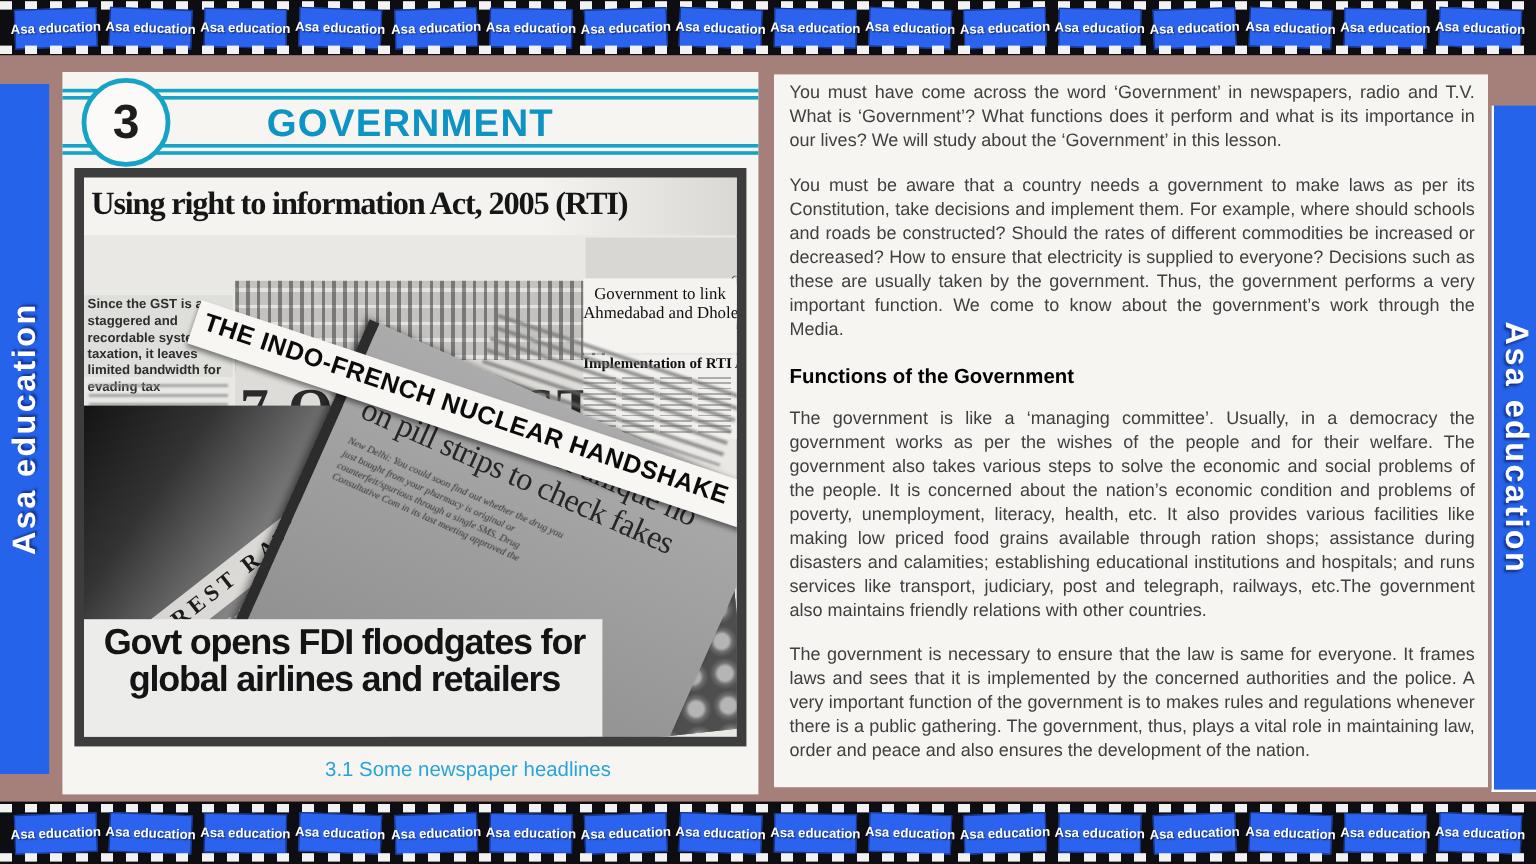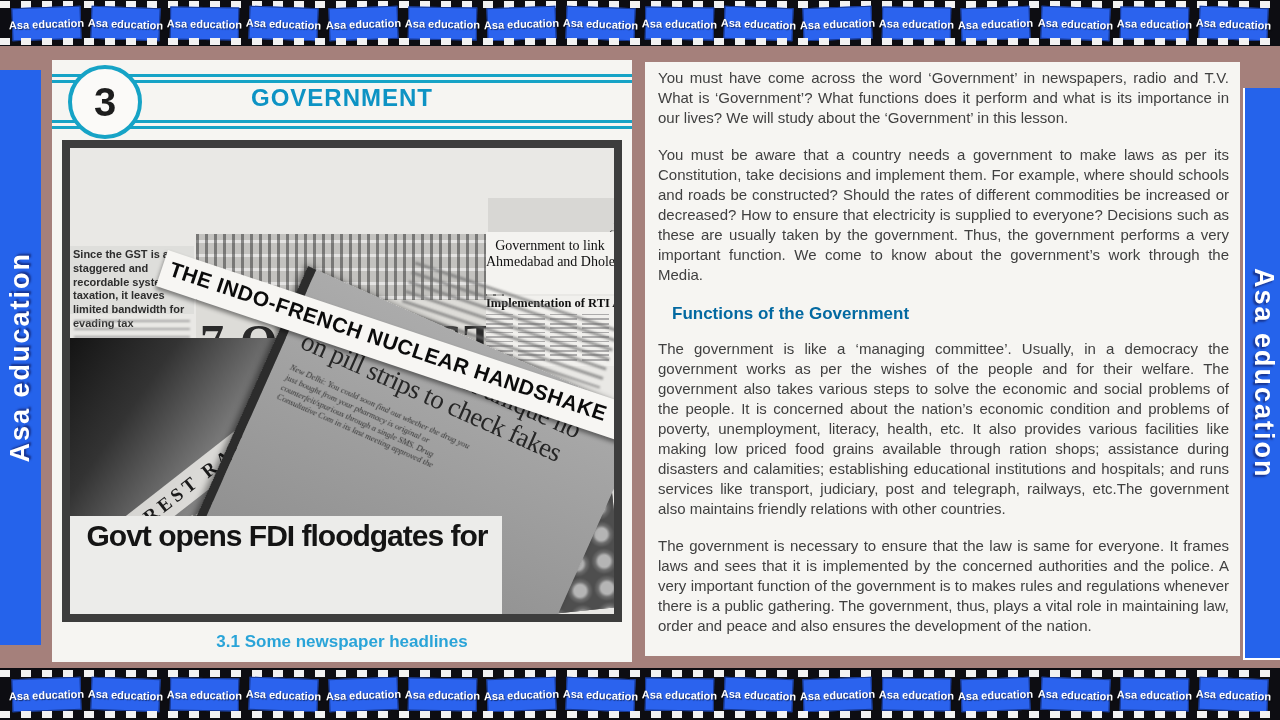--- a/index.html
+++ b/index.html
@@ -39,21 +39,21 @@
   
   .panel{position:absolute;background:#f6f5f2;z-index:6;}
   .panel-left{left:52px;top:60px;width:580px;height:602px;}
   .panel-right{left:645px;top:62px;width:595px;height:594px;box-sizing:border-box;
      padding:6px 11px 16px 13px;}
 
   
   .chapter-header{position:absolute;left:0;top:0;width:100%;height:80px;}
   .hline{position:absolute;left:0;width:100%;height:3px;background:#16a3c6;}
   .chapter-title{position:absolute;left:0;top:24px;width:100%;text-align:center;
-     font-size:24px;font-weight:bold;letter-spacing:1px;color:#0d93c4;}
+     font-size:32px;font-weight:bold;letter-spacing:1px;color:#0d93c4;}
   .chapter-circle{position:absolute;left:16px;top:5px;width:66px;height:66px;
      border:4px solid #16a3c6;border-radius:50%;background:#fbfaf8;display:flex;
      align-items:center;justify-content:center;z-index:3;}
   .chapter-circle span{font-size:40px;font-weight:bold;color:#1d1d1d;}
 
   
   .figure-frame{position:absolute;left:10px;top:80px;width:560px;height:482px;
      box-sizing:border-box;border:8px solid #3d3d3d;background:#e9e8e5;overflow:hidden;}
   .figure-frame *{position:absolute;box-sizing:border-box;}
   .serif{font-family:"Liberation Serif",serif;}
@@ -118,26 +118,26 @@
   .fdi-h{position:static;display:block;font-weight:bold;font-size:30px;line-height:1.03;
      color:#141414;letter-spacing:-1px;white-space:nowrap;}
   .fdi-sub{position:static;display:block;margin-top:4px;font-weight:bold;font-size:11px;
      color:#2b2b2b;white-space:nowrap;background:#f6f5f2;padding:1px 2px;}
   .clip-indo{left:98px;top:102px;width:540px;height:38px;z-index:6;transform:rotate(18.5deg);
      transform-origin:left top;background:#f7f6f3;box-shadow:0 3px 4px rgba(0,0,0,.45);
      font-weight:900;font-size:21px;color:#0b0b0b;white-space:nowrap;padding:5px 0 0 8px;
      letter-spacing:0.5px;}
 
   .figure-caption{position:absolute;left:0;top:572px;width:100%;text-align:center;
-     font-weight:bold;font-size:17px;color:#2aa4d8;}
+     font-weight:normal;font-size:17px;color:#2aa4d8;padding-left:48px;}
 
   
   .panel-right p{margin:0 0 17px 0;font-size:15px;line-height:20px;color:#404040;
      text-align:justify;}
-  .panel-right h2{margin:19px 0 15px 14px;font-size:17px;color:#0369a1;font-weight:bold;}
+  .panel-right h2{margin:19px 0 15px 0;font-size:17px;color:#000000;font-weight:bold;}
 </style>
 </head>
 <body>
 
 <div class="screen">
 
   <div class="film-strip top">
     <div class="sprockets srow-top"></div>
     <div class="film-cells">
         <div class="film-cell">
@@ -263,20 +263,21 @@
       <div class="hline" style="top:60px"></div>
       <div class="hline" style="top:66px"></div>
       <div class="chapter-circle">
         <span>3</span>
       </div>
     </div>
 
     <div class="figure-frame">
       <div class="clip-musictexture"></div>
       <div class="clip-investing serif">7 Q. INVESTING</div>
+      <div class="clip-rti serif">Using right to information Act, 2005 (RTI)</div>
       <div class="clip-contact serif">
         <span>G. Lidia Ngthe (Advocate)</span>
           <br>
         <span>Source: Common Wealth</span>
           <br>
         <span>Human Right Initiative (CHRI)</span>
           <br>
         <span>For details Contact: Youth Net</span>
           <br>
         <span>Email: engage@trillion.com</span>
@@ -297,20 +298,21 @@
         <div class="interest-date serif">Friday, April 1</div>
       </div>
       <div class="clip-blister"></div>
       <div class="clip-pill">
         <span class="pill-h serif">Soon, bar code &amp; unique no</span>
         <span class="pill-h serif">on pill strips to check fakes</span>
         <span class="pill-body serif">New Delhi: You could soon find out whether the drug you just bought from your pharmacy is original or counterfeit/spurious through a single SMS. Drug Consultative Com in its last meeting approved the</span>
       </div>
       <div class="clip-fdi">
         <span class="fdi-h">Govt opens FDI floodgates for</span>
+        <span class="fdi-h">global airlines and retailers</span>
       </div>
       <div class="clip-indo">THE INDO-FRENCH NUCLEAR HANDSHAKE</div>
     </div>
 
     <div class="figure-caption">3.1 Some newspaper headlines</div>
   </div>
 
   <div class="panel panel-right">
     <p>You must have come across the word ‘Government’ in newspapers, radio and T.V. What is ‘Government’? What functions does it perform and what is its importance in our lives? We will study about the ‘Government’ in this lesson.</p>
     <p>You must be aware that a country needs a government to make laws as per its Constitution, take decisions and implement them. For example, where should schools and roads be constructed? Should the rates of different commodities be increased or decreased? How to ensure that electricity is supplied to everyone? Decisions such as these are usually taken by the government. Thus, the government performs a very important function. We come to know about the government’s work through the Media.</p>

